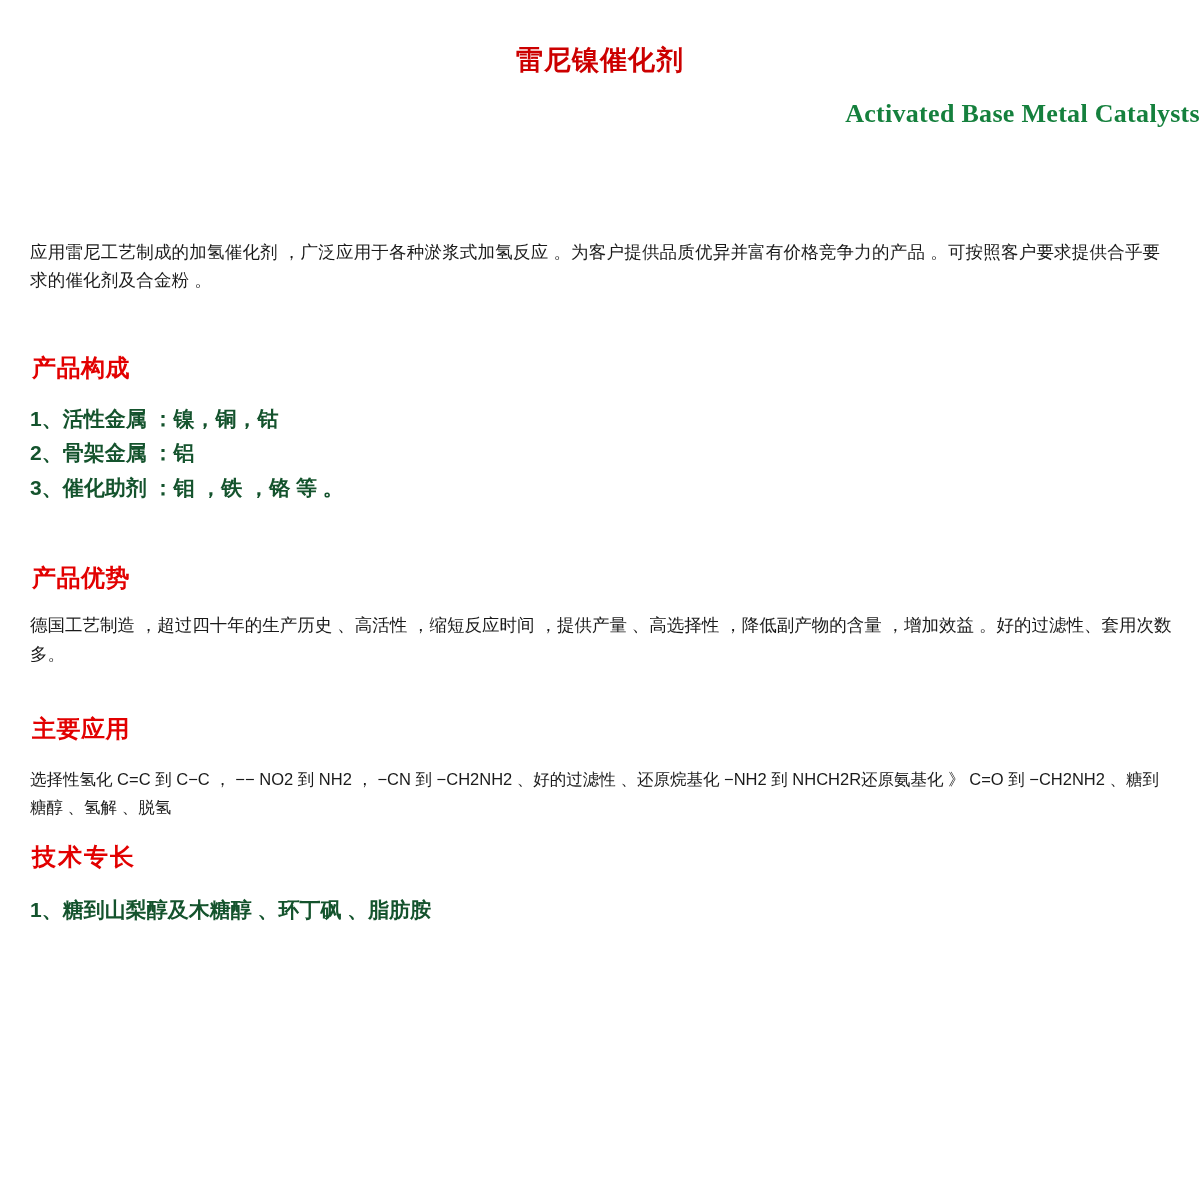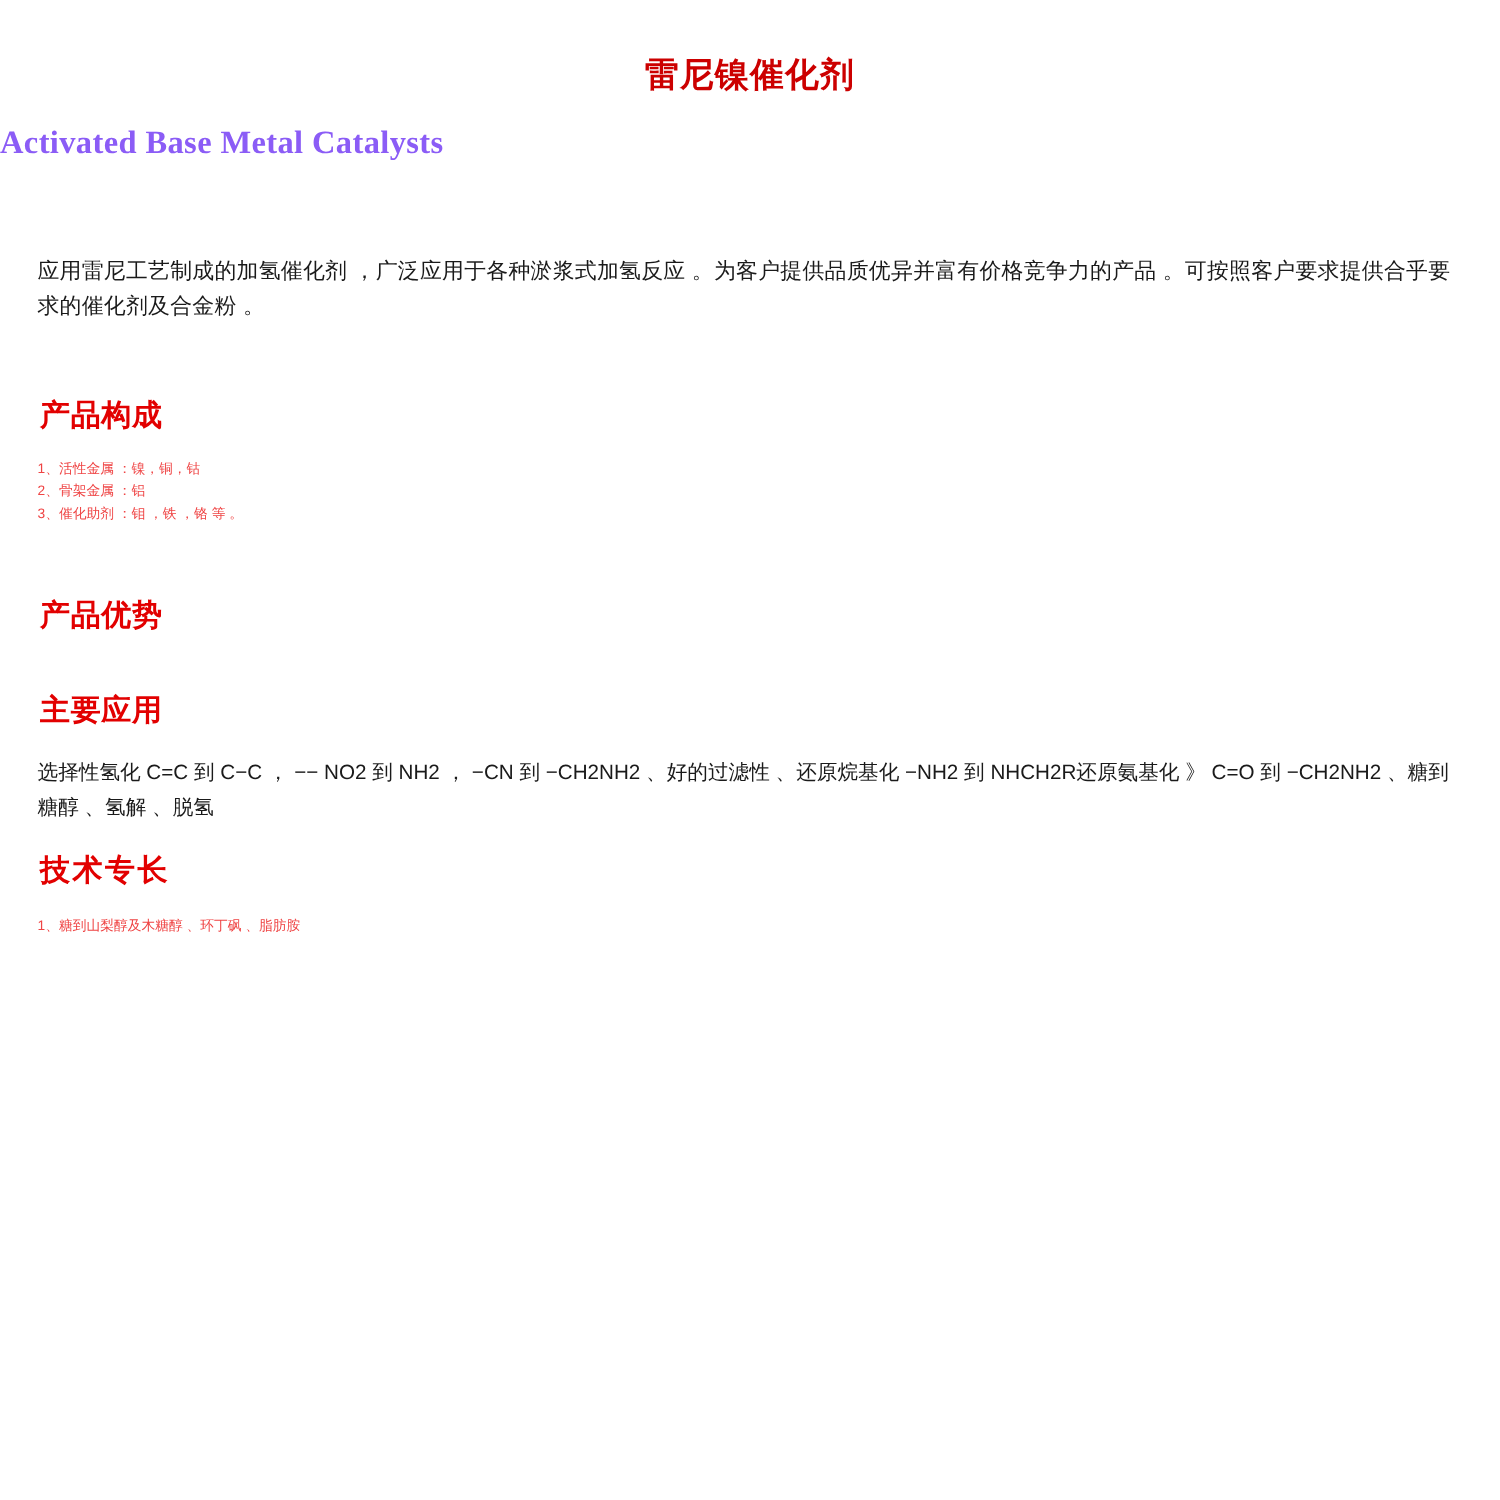--- a/index.html
+++ b/index.html
@@ -27,38 +27,38 @@
     text-align: center;
     color: #cc0000;
     font-weight: bold;
     font-size: 27px;
     letter-spacing: 1px;
     margin: 0;
     padding-top: 44px;
     line-height: 1.2;
   }
   .title-en {
-    text-align: left;
-    color: #8b5cf6;
+    text-align: right;
+    color: #15803d;
     font-weight: bold;
     font-size: 26px;
     font-family: "Liberation Serif", "DejaVu Serif", serif;
     margin: 0;
     padding-top: 22px;
     line-height: 1.2;
     letter-spacing: 0.3px;
   }
 
   .body-block {
     margin-left: 30px;
     margin-right: 26px;
   }
 
   .intro {
-    margin-top: 72px;
+    margin-top: 108px;
     font-size: 17.5px;
     line-height: 1.6;
     color: #1a1a1a;
     letter-spacing: 0.2px;
   }
 
   .section {
     margin-top: 40px;
   }
   .section-heading {
@@ -66,23 +66,24 @@
     font-weight: bold;
     font-size: 24px;
     letter-spacing: 0.5px;
     margin: 0 0 18px 2px;
   }
   .section-heading.spaced {
     letter-spacing: 2px;
   }
 
   .list-line {
-    font-size: 11px;
+    font-size: 21px;
     line-height: 1.65;
-    color: #ef4444;
+    color: #14532d;
+    font-weight: bold;
   }
 
   .para {
     font-size: 17.5px;
     line-height: 1.65;
     color: #1a1a1a;
   }
 
   .apps-para {
     font-size: 16.5px;
@@ -113,20 +114,21 @@
 
     <div class="section sec-compose">
       <h3 class="section-heading">产品构成</h3>
       <div class="list-line">1、活性金属 ：镍，铜，钴</div>
       <div class="list-line">2、骨架金属 ：铝</div>
       <div class="list-line">3、催化助剂 ：钼 ，铁 ，铬 等 。</div>
     </div>
 
     <div class="section sec-advantage">
       <h3 class="section-heading">产品优势</h3>
+      <p class="para">德国工艺制造 ，超过四十年的生产历史 、高活性 ，缩短反应时间 ，提供产量 、高选择性 ，降低副产物的含量 ，增加效益 。好的过滤性、套用次数多。</p>
     </div>
 
     <div class="section sec-apps">
       <h3 class="section-heading">主要应用</h3>
       <p class="apps-para">选择性氢化 C=C 到 C−C ， −− NO2 到 NH2 ， −CN 到 −CH2NH2 、好的过滤性 、还原烷基化 −NH2 到 NHCH2R还原氨基化 》 C=O 到 −CH2NH2 、糖到糖醇 、氢解 、脱氢</p>
     </div>
 
     <div class="section sec-tech">
       <h3 class="section-heading spaced">技术专长</h3>
       <div class="list-line">1、糖到山梨醇及木糖醇 、环丁砜 、脂肪胺</div>

